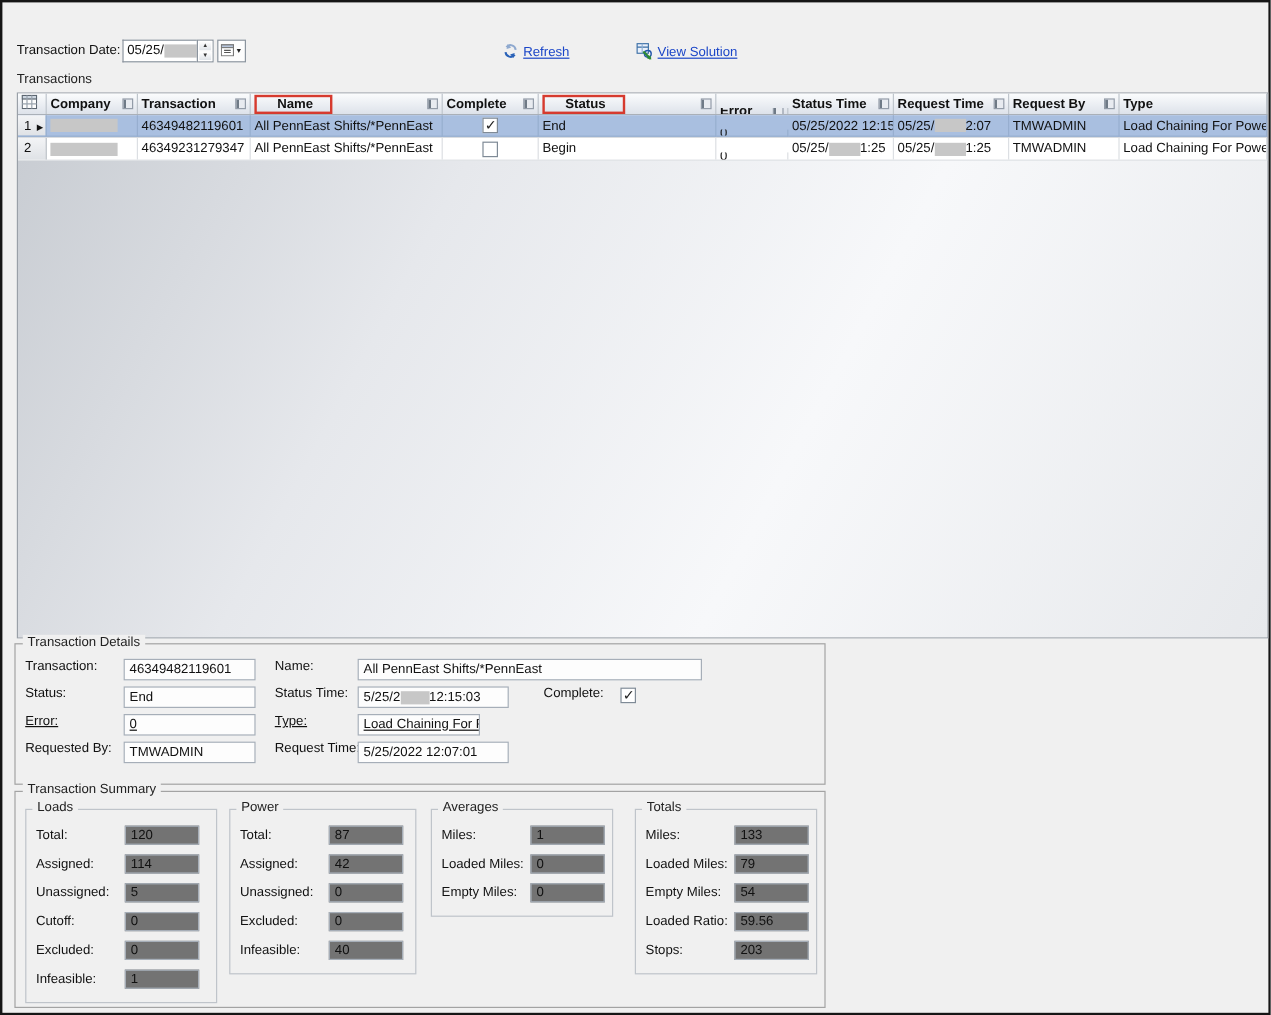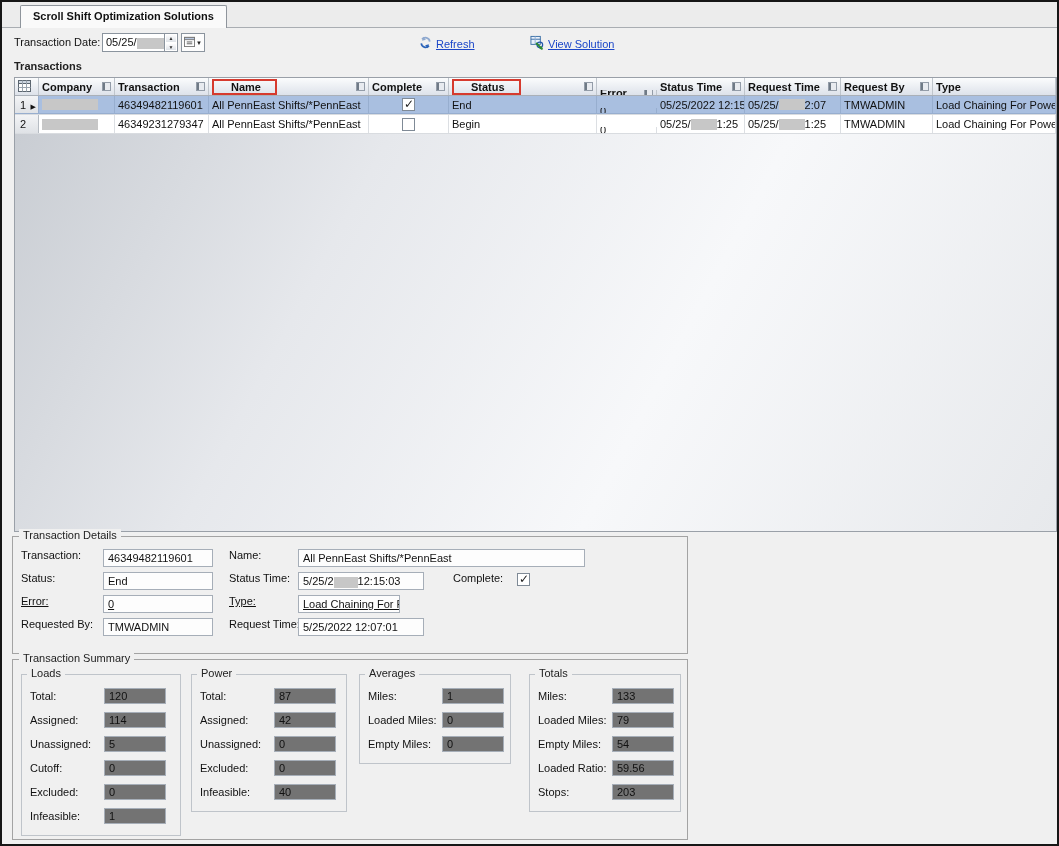--- a/index.html
+++ b/index.html
@@ -23,21 +23,21 @@
   .spin-btn.up::after { content:"▲"; }
   .spin-btn.down::after { content:"▼"; }
   .calbtn { margin-left:3px; width:24px; border:1px solid #8b949e; background:#fdfdfd; display:flex; align-items:center; justify-content:center; gap:1px; }
   .calbtn .dd { font-size:6px; color:#222; }
   .link { position:absolute; top:6px; display:flex; align-items:center; gap:3px; color:#1b46c8; text-decoration:none; cursor:pointer; }
   .link .txt { text-decoration:underline; }
   .link.refresh { left:416px; }
   .link.viewsol { left:528px; }
 
   
-  .txn-label { position:absolute; left:12px; top:58px; color:#222;font-weight:bold; }
+  .txn-label { position:absolute; left:12px; top:58px; color:#222; }
 
   
   .grid { position:absolute; left:12px; top:75px; width:calc(100% - 12px); height:455px; border:1px solid #9aa0a8; background:#fff; display:flex; flex-direction:column; }
   .gh { display:flex; height:18px; background:linear-gradient(#fbfcfd,#dde2ea); border-bottom:1px solid #aab0b8; flex:none; }
   .gh .cell { display:flex; align-items:center; font-weight:bold; border-right:1px solid #bfc5cc; padding:0 3px; overflow:hidden; white-space:nowrap; }
   .pin { width:9px; height:9px; margin-left:auto; flex:none; border:1px solid #939ca8; background:linear-gradient(to right,#6f7a86 0 2px,#e8ebf0 2px); }
   .row { display:flex; height:19px; border-bottom:1px solid #d9dce0; background:#fff; flex:none; }
   .row .cell { display:flex; align-items:center; border-right:1px solid #dcdfe3; padding:0 3px; overflow:hidden; white-space:nowrap; }
   .row.selected { background:#a9bfe0; }
   .row.selected .cell { border-right-color:#97aecf; border-bottom:1px solid #97aecf; }
@@ -88,25 +88,20 @@
   .sb-tot   { left:516px; width:152px; }
   .srow { display:flex; align-items:center; margin-bottom:7px; height:17px; }
   .srow .slab { width:74px; flex:none; white-space:nowrap; overflow:hidden; }
   .srow .sval { width:62px; height:16px; border:1px solid #a6aeb8; background:#737373; padding:1px 0 0 4px; flex:none; }
 </style>
 </head>
 <body>
 
 <div class="window">
 
-  <div class="tabstrip">
-    <div class="tab">
-      <span>Scroll Shift Optimization Solutions</span>
-    </div>
-  </div>
 
   <div class="toolbar">
     <span class="tb-label">Transaction Date:</span>
     <div class="datewrap">
       <div class="datebox">
         <span>05/25/</span><span class="redact w30"></span>
       </div>
       <div class="spinner">
         <div class="spin-btn up"></div>
         <div class="spin-btn down"></div>

